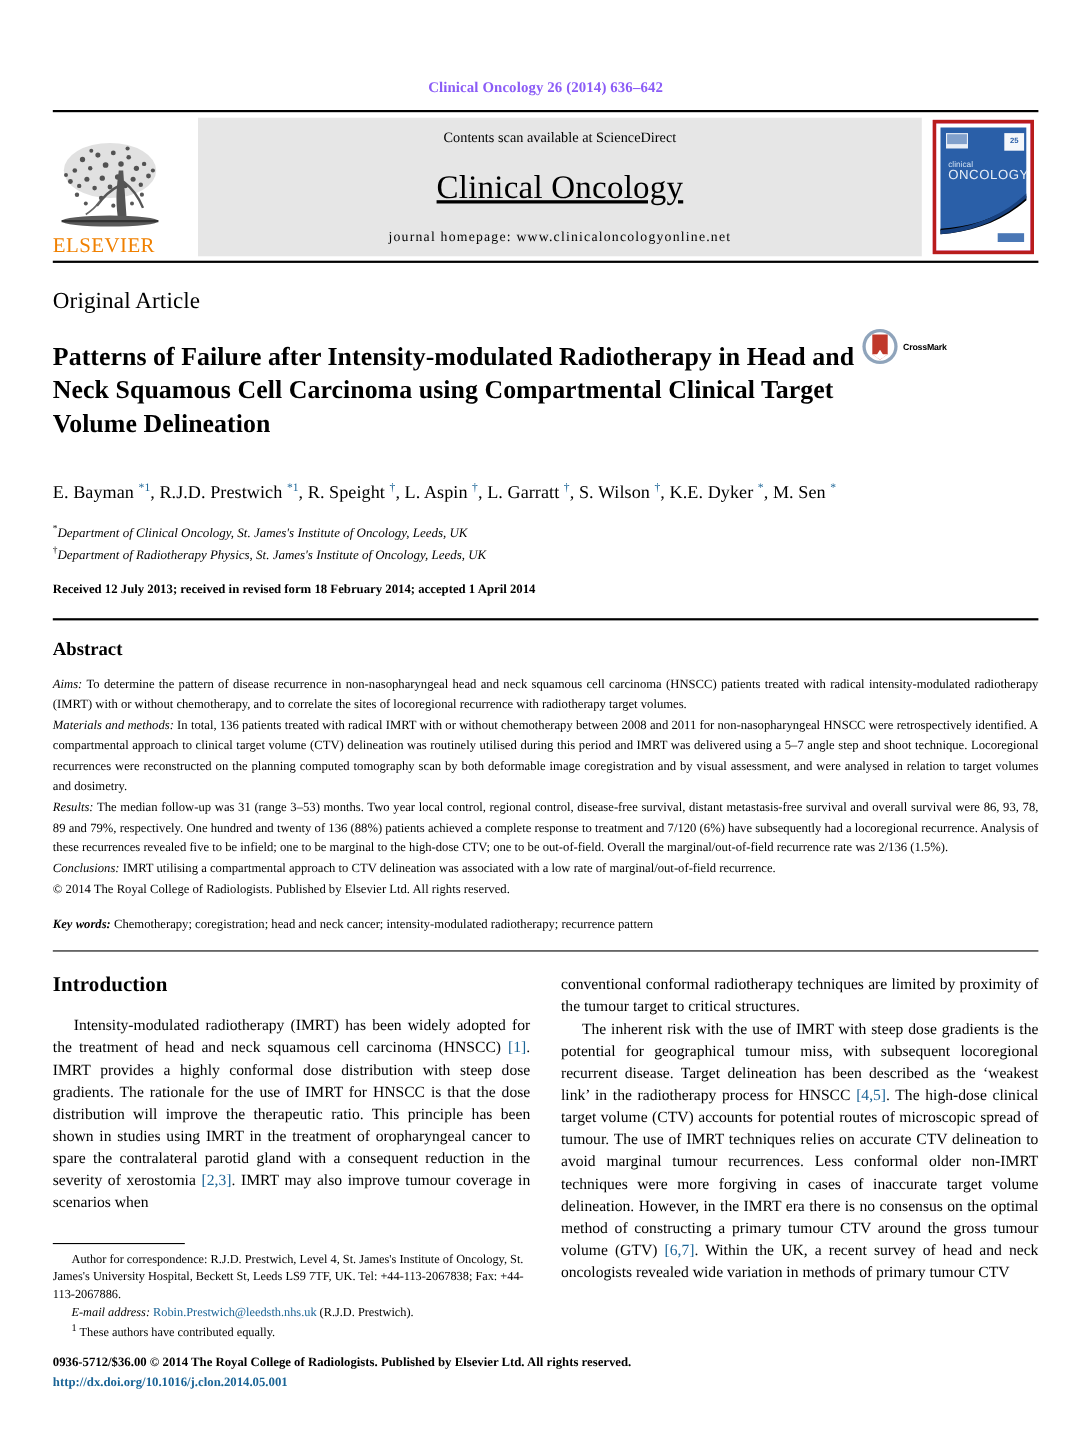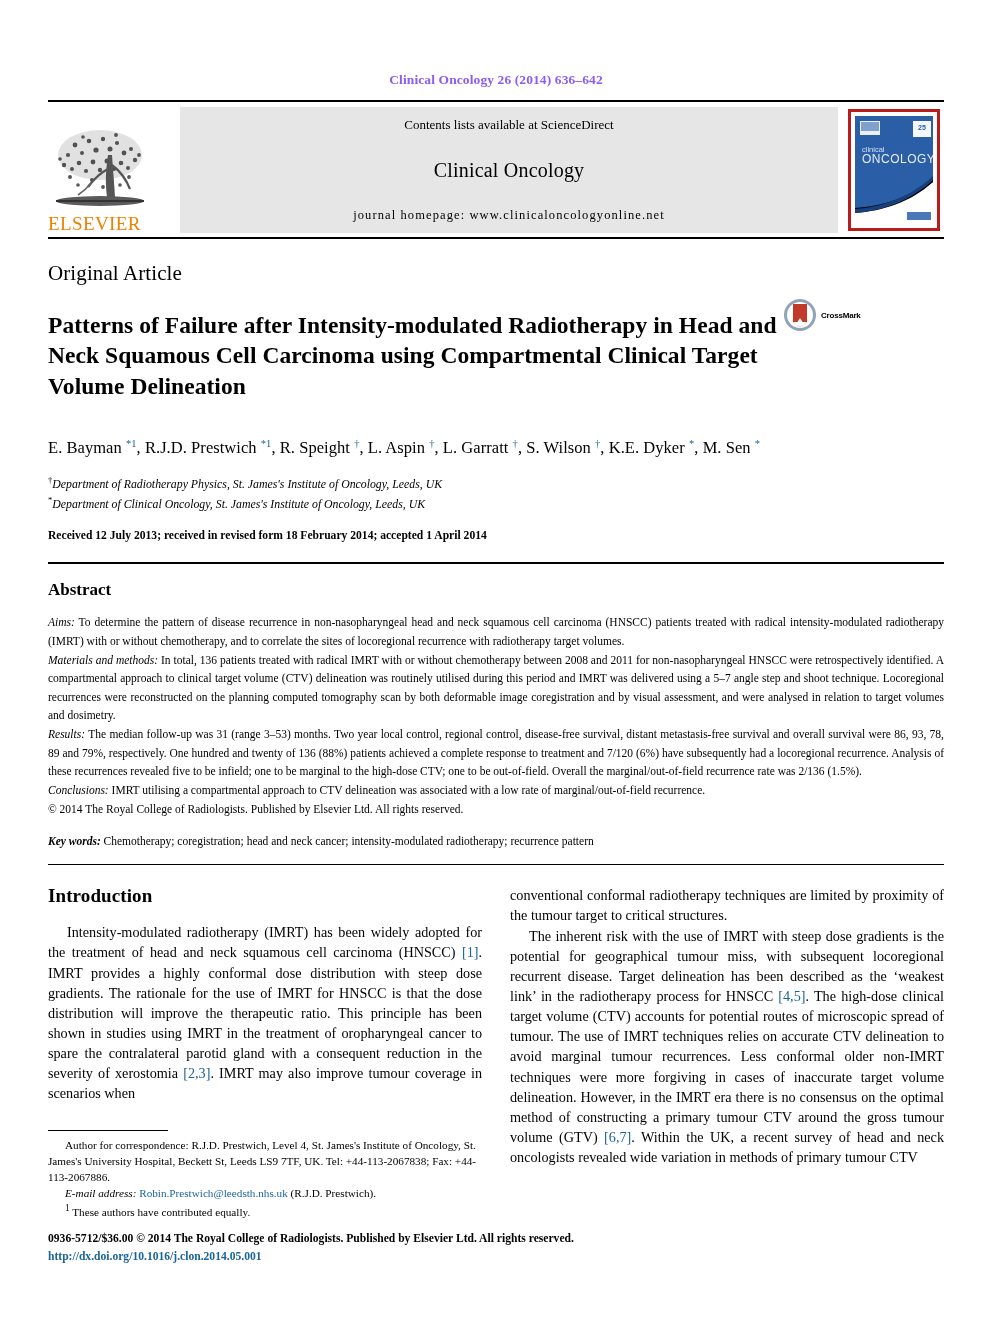--- a/index.html
+++ b/index.html
@@ -74,22 +74,23 @@
   }
   .contents-line {
     font-size: 13px;
     color: #000;
   }
   .contents-line .sd {
     color: #000000;
     margin-top: 20px;
   }
   .journal-name {
-    font-size: 20px;
+    font-size: 30px;
     letter-spacing: 0.2px;
+    text-decoration: underline;
   }
   .homepage-line {
     font-size: 12.5px;
     letter-spacing: 1.1px;
   }
   .cover-thumb {
     flex: 0 0 100px;
     width: 100px;
     display: flex;
     align-items: center;
@@ -300,21 +301,21 @@
           <path d="M43 58 C40 62, 36 66, 30 70" stroke="#666" stroke-width="1.6" fill="none"></path>
           <ellipse cx="52" cy="76" rx="44" ry="5" fill="#5a5a5a"></ellipse>
           <path d="M8 76 L96 76" stroke="#333" stroke-width="2"></path>
         </g>
       </svg>
       <div class="elsevier-word">ELSEVIER</div>
     </div>
 
     <div class="contents-box">
       <div class="contents-line">
-        <span>Contents lists available at</span>
+        <span>Contents scan available at</span>
         <span class="sd">ScienceDirect</span>
       </div>
       <div class="journal-name">Clinical Oncology</div>
       <div class="homepage-line">journal homepage: www.clinicaloncologyonline.net</div>
     </div>
 
     <div class="cover-thumb">
       <div class="cover-inner">
         <svg width="86" height="116" viewBox="0 0 86 116">
           <rect x="0" y="0" width="86" height="116" fill="#ffffff"></rect>
@@ -346,24 +347,24 @@
         <path d="M17 20 L12.5 27 H21.5 Z" fill="#ffffff"></path>
       </svg>
       <span class="crossmark-text">CrossMark</span>
     </div>
   </div>
 
   <div class="authors">E. Bayman <sup class="mark">*1</sup>, R.J.D. Prestwich <sup class="mark">*1</sup>, R. Speight <sup class="mark">†</sup>, L. Aspin <sup class="mark">†</sup>, L. Garratt <sup class="mark">†</sup>, S. Wilson <sup class="mark">†</sup>, K.E. Dyker <sup class="mark">*</sup>, M. Sen <sup class="mark">*</sup></div>
 
   <div class="affiliations">
     <div>
+      <sup>*</sup><span>Department of Clinical Oncology, St. James's Institute of Oncology, Leeds, UK</span>
+    </div>
+    <div>
       <sup>†</sup><span>Department of Radiotherapy Physics, St. James's Institute of Oncology, Leeds, UK</span>
-    </div>
-    <div>
-      <sup>*</sup><span>Department of Clinical Oncology, St. James's Institute of Oncology, Leeds, UK</span>
     </div>
   </div>
 
   <div class="history">Received 12 July 2013; received in revised form 18 February 2014; accepted 1 April 2014</div>
 
   <div class="rule-thick"></div>
   <div class="abstract-head">Abstract</div>
 
   <div class="abstract-body">
     <p>

